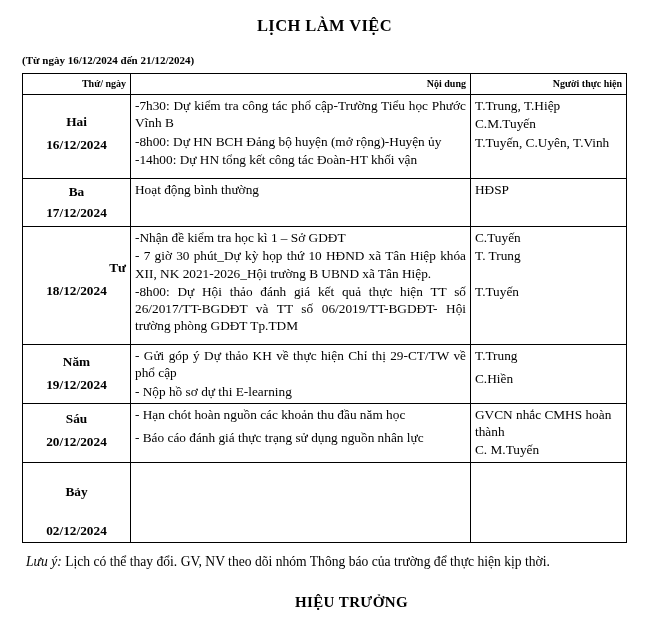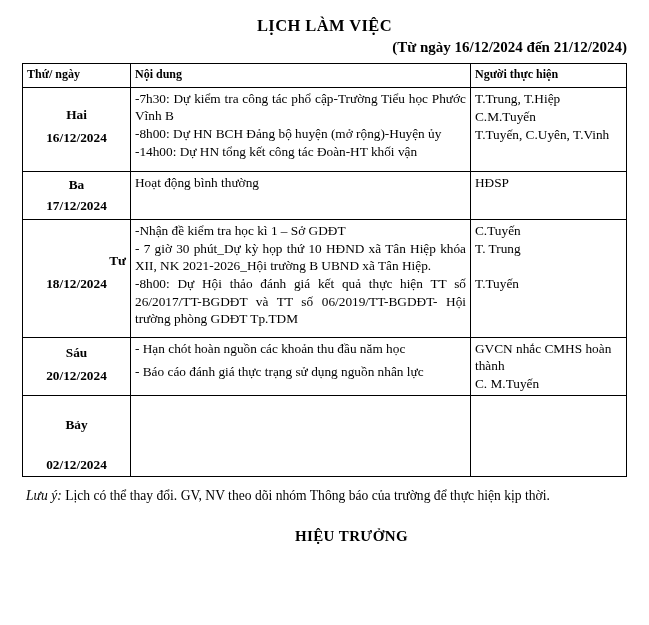--- a/index.html
+++ b/index.html
@@ -22,43 +22,43 @@
     padding: 10px 22px 0 22px;
   }
   .doc-title {
     text-align: center;
     font-weight: bold;
     font-size: 16.5px;
     letter-spacing: 0.4px;
     margin-top: 6px;
   }
   .doc-subtitle {
-    text-align: right;
-    font-weight: bold;
-    font-size: 15px;
-    margin-top: 3px;
+    text-align: left;
+    font-weight: bold;
+    font-size: 11px;
+    margin-top: 18px;
     margin-bottom: 7px;
   }
   table.schedule {
     width: 604px;
     border-collapse: collapse;
     table-layout: fixed;
     font-size: 13.3px;
   }
   table.schedule th,
   table.schedule td {
     border: 1px solid #000000;
     vertical-align: top;
     padding: 2px 4px 3px 4px;
     line-height: 1.3;
   }
   table.schedule th {
-    text-align: left;
-    font-weight: bold;
-    font-size: 12px;
+    text-align: right;
+    font-weight: bold;
+    font-size: 10px;
     padding: 3px 4px 4px 4px;
   }
   col.c1 { width: 108px; }
   col.c2 { width: 340px; }
   col.c3 { width: 156px; }
   td.day {
     text-align: center;
     font-weight: bold;
   }
   td.day .dow {
@@ -176,20 +176,35 @@
         </td>
         <td class="people">
           <p>C.Tuyến</p>
           <p>T. Trung</p>
           <div class="spacer-gap"></div>
           <div class="spacer-gap"></div>
           <div class="spacer-gap"></div>
           <p>T.Tuyến</p>
         </td>
       </tr>
+      <tr class="r-nam">
+        <td class="day">
+          <span class="dow">Năm</span>
+          <span class="date">19/12/2024</span>
+        </td>
+        <td class="content">
+          <p>- Gửi góp ý Dự thảo KH về thực hiện Chỉ thị 29-CT/TW về phổ cập</p>
+          <p>- Nộp hồ sơ dự thi E-learning</p>
+        </td>
+        <td class="people">
+          <p>T.Trung</p>
+          <div class="spacer-gap"></div>
+          <p>C.Hiền</p>
+        </td>
+      </tr>
       <tr class="r-sau">
         <td class="day">
           <span class="dow">Sáu</span>
           <span class="date">20/12/2024</span>
         </td>
         <td class="content">
           <p>- Hạn chót hoàn nguồn các khoản thu đầu năm học</p>
           <div class="spacer-gap"></div>
           <p>- Báo cáo đánh giá thực trạng sử dụng nguồn nhân lực</p>
         </td>

